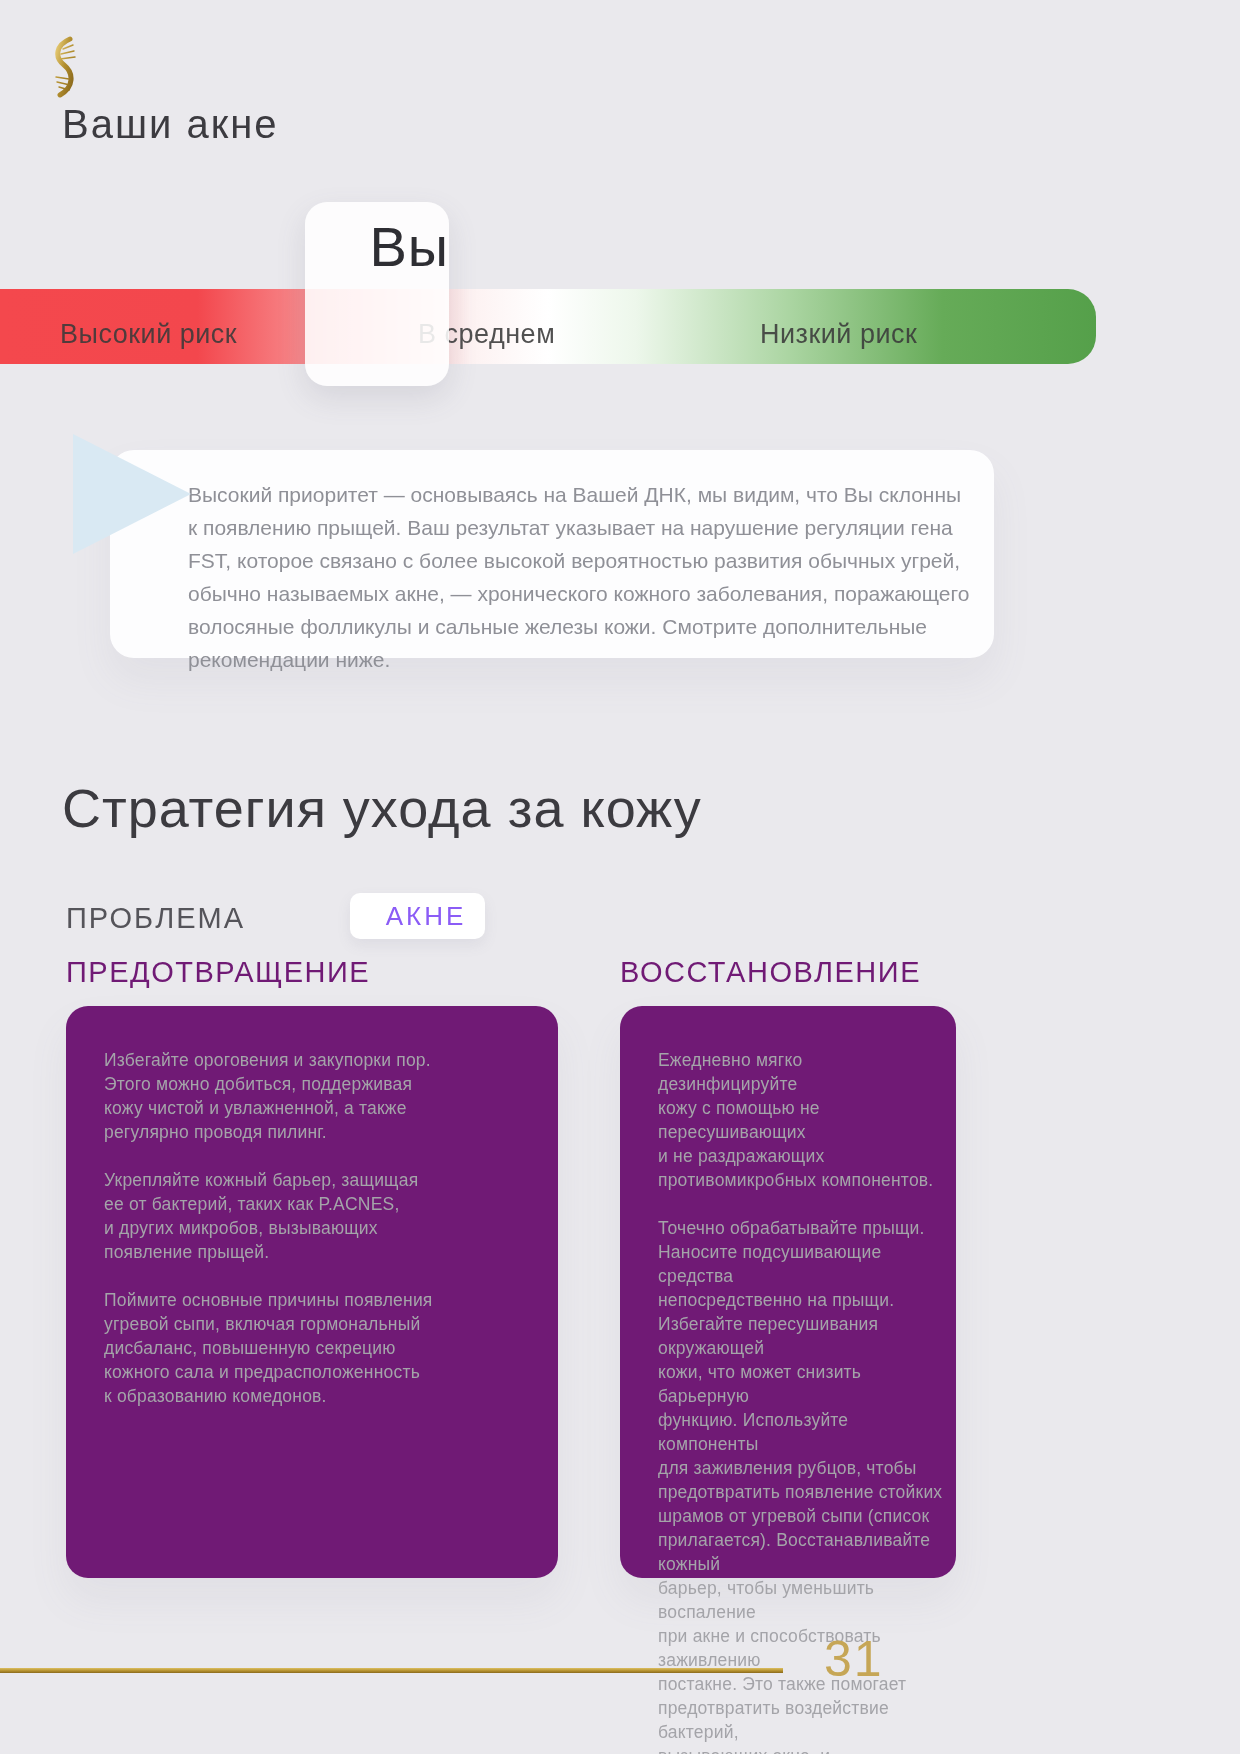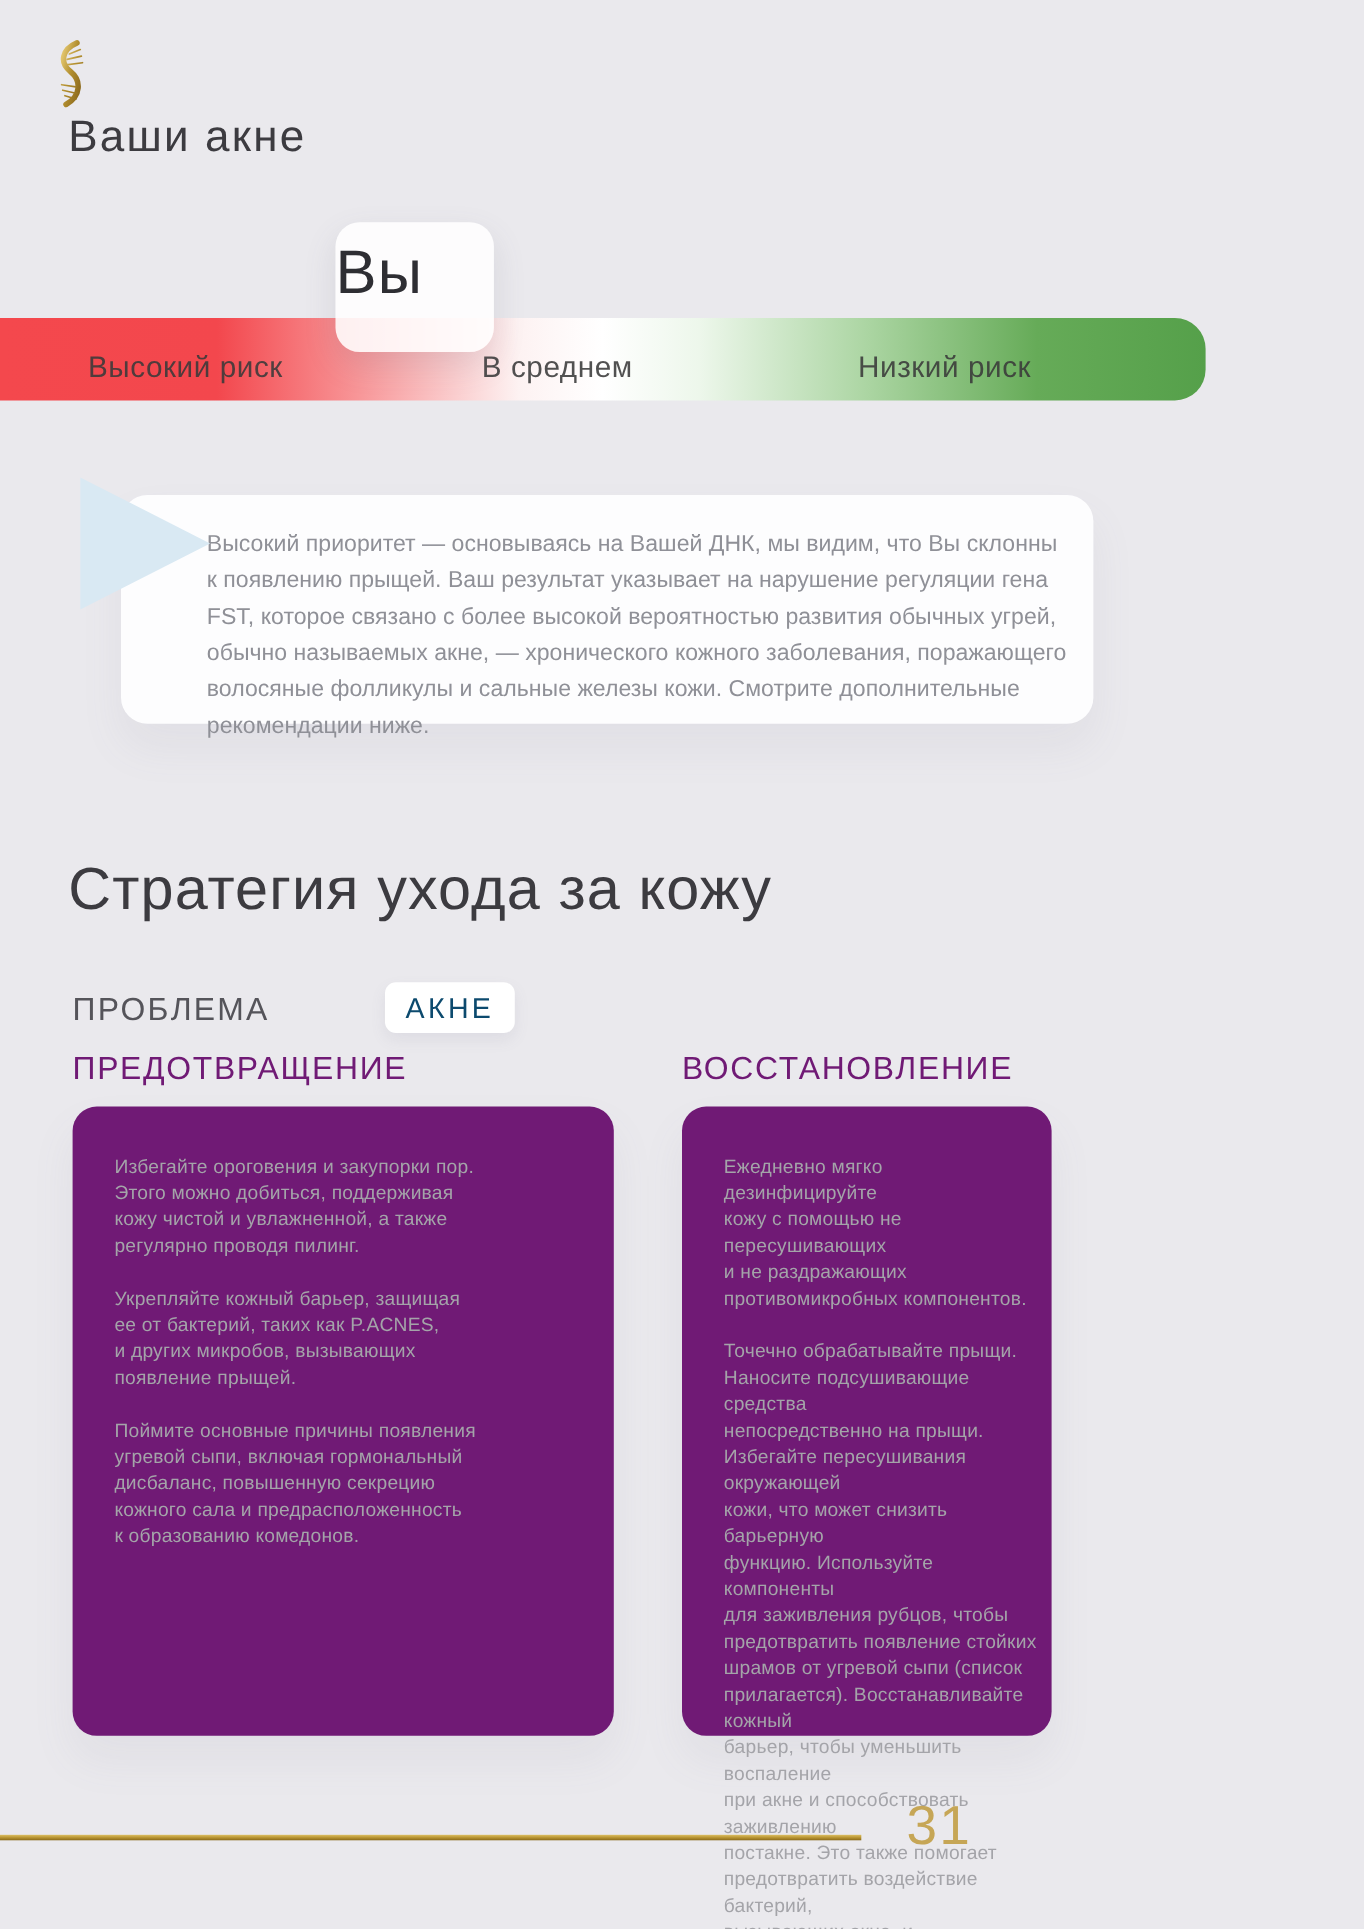--- a/index.html
+++ b/index.html
@@ -25,31 +25,31 @@
     border-radius:0 28px 28px 0;
     background:linear-gradient(90deg,
       #f4484d 0%, #f3474d 18%, #f8989a 30%,
       #fdf2f2 43%, #ffffff 50%, #edf7eb 58%,
       #abd5a2 72%, #66ab58 86%, #55a04a 100%);
     z-index:1;
   }
   .risk-label{
     position:absolute;top:30px;
     font-size:27px;font-weight:300;color:#3a3a3a;opacity:.88;
-    letter-spacing:.5px;white-space:nowrap;margin-left:20px;
+    letter-spacing:.5px;white-space:nowrap;
   }
   .risk-label.high{left:60px;}
   .risk-label.medium{left:418px;}
   .risk-label.low{left:760px;}
   .you-marker{
-    position:absolute;left:305px;top:202px;width:144px;height:118px;
+    position:absolute;left:305px;top:202px;width:144px;height:184px;
     background:rgba(255,255,255,.87);
     border-radius:22px;
     box-shadow:0 12px 30px rgba(90,90,110,.14);
-    z-index:2;text-align:left;
+    z-index:2;text-align:right;
   }
   .you-marker span{
     display:inline-block;margin-top:12px;
     font-size:56px;font-weight:100;color:#2e2e33;letter-spacing:1px;
   }
   
   .pointer{
     position:absolute;left:73px;top:434px;width:0;height:0;
     border-top:60px solid transparent;
     border-bottom:60px solid transparent;
@@ -74,21 +74,21 @@
   }
   .problem-label{
     position:absolute;left:66px;top:902px;
     font-size:29px;font-weight:300;letter-spacing:2px;color:#55545a;
   }
   .problem-badge{
     position:absolute;left:350px;top:893px;width:118px;height:46px;
     background:#ffffff;border-radius:10px;
     box-shadow:0 6px 14px rgba(110,110,135,.10);
     display:flex;align-items:center;justify-content:center;
-    font-size:26px;letter-spacing:3px;color:#0c4a6e;font-weight:400;
+    font-size:26px;letter-spacing:3px;color:#8b5cf6;font-weight:400;padding-left:17px;
   }
   .col-heading{
     position:absolute;top:956px;
     font-size:29px;font-weight:300;letter-spacing:1.5px;color:#701a75;white-space:nowrap;
   }
   .col-heading.left{left:66px;}
   .col-heading.right{left:620px;}
   .advice-card{
     position:absolute;top:1006px;height:572px;
     background:#701a75;border-radius:22px;

